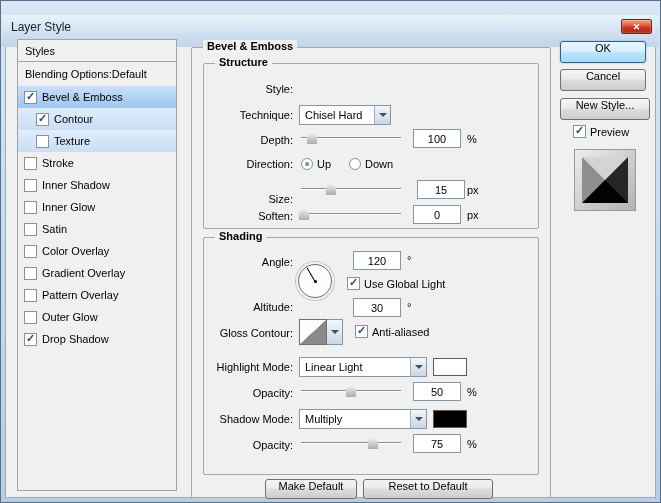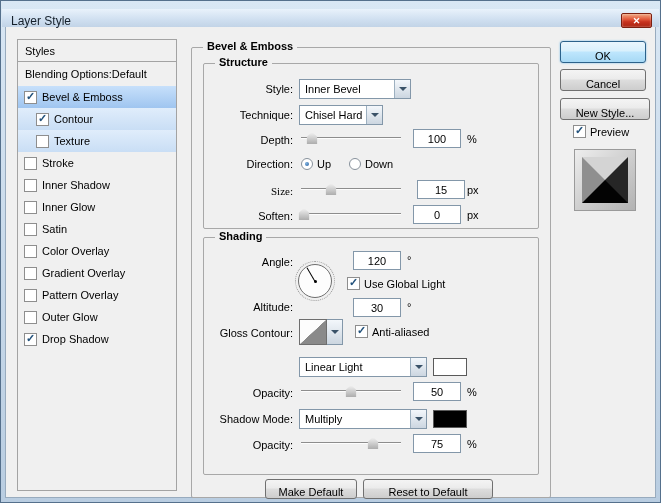--- a/index.html
+++ b/index.html
@@ -4,21 +4,21 @@
 <style>
   * { margin:0; padding:0; box-sizing:border-box; }
   html,body { background:#fff; }
   body { font-family:"Liberation Sans", sans-serif; font-size:11px; color:#000; }
 
   .window { position:relative; width:661px; height:503px;
     background:linear-gradient(#d9e7f4,#b9cde1); border:1px solid #55708c; overflow:hidden; }
   .client { position:absolute; left:4px; top:23px; right:4px; bottom:4px;
     background:#f0f0f0; border:1px solid #98abbe; }
 
-  .titlebar { position:absolute; left:1px; top:8px; right:1px; height:18px;
+  .titlebar { position:absolute; left:1px; top:14px; right:1px; height:32px;
     background:linear-gradient(#e9f2fb,#cfdff0 60%,#c2d4e7); cursor:default; }
   .title-text { position:absolute; left:9px; top:5px; font-size:12px; color:#15202b; }
   .close-btn { position:absolute; right:7px; top:4px; width:31px; height:15px;
     border:1px solid #7c1f10; border-radius:2px; color:#fff; font-size:9px; font-weight:bold;
     background:linear-gradient(#f0a884,#e25a3c 40%,#c8331f 60%,#aa2410);
     display:flex; align-items:center; justify-content:center; cursor:pointer;
     box-shadow:inset 0 0 2px rgba(255,255,255,.6); }
 
   
   .sidebar { position:absolute; left:16px; top:38px; width:160px; height:452px;
@@ -87,21 +87,21 @@
     linear-gradient(to top left, #8a8a8a 49.4%, #fdfdfd 50.6%); }
   .contour-arrow { width:16px; height:26px; border:1px solid #8397a9; border-left:none;
     background:linear-gradient(#f3f7fb,#ccd6e0); display:flex; align-items:center; justify-content:center; }
 
   
   .swatch { position:absolute; width:34px; height:18px; border:1px solid #5a5a5a; cursor:pointer; }
 
   
   .btn { position:absolute; height:22px; border:1px solid #707070; border-radius:3px;
     background:linear-gradient(#f4f4f4 0%,#ebebeb 45%,#dddddd 50%,#cdcdcd 100%);
-    font:11px "Liberation Sans", sans-serif; display:flex; align-items:flex-end; justify-content:center;
+    font:11px "Liberation Sans", sans-serif; display:flex; align-items:flex-start; justify-content:center;
     cursor:pointer; white-space:nowrap; }
   .btn.default { border-color:#2c628b;
     background:linear-gradient(#eaf6fd 0%,#d9f0fc 45%,#bee6fd 50%,#a7d9f5 100%);
     box-shadow:0 0 2px #6bb7e6; }
   .btn.small { height:20px; }
 
   
   .preview-thumb { position:absolute; left:573px; top:148px; width:62px; height:62px;
     background:linear-gradient(135deg,#ededed,#b2b2b2); border:1px solid #9a9a9a;
     display:flex; align-items:center; justify-content:center; }
@@ -183,50 +183,44 @@
     </div>
   </div>
 
   <div class="gbox" style="left:190px;top:46px;width:360px;height:451px;"></div>
   <div class="legend" style="left:202px;top:39px;">Bevel &amp; Emboss</div>
 
   <div class="gbox" style="left:202px;top:62px;width:336px;height:166px;"></div>
   <div class="legend" style="left:214px;top:55px;">Structure</div>
 
   <div class="lbl" style="top:82px;">Style:</div>
-  <div class="combo" style="left:298px;top:78px;width:112px;">
-    <span class="combo-text">Inner Bevel</span>
-    <span class="combo-btn">
-        <span class="tri"></span>
-      </span>
-  </div>
 
   <div class="lbl" style="top:108px;text-align:right;">Technique:</div>
-  <div class="combo" style="left:298px;top:104px;width:84px;">
+  <div class="combo" style="left:298px;top:104px;width:92px;">
     <span class="combo-text">Chisel Hard</span>
     <span class="combo-btn">
         <span class="tri"></span>
       </span>
   </div>
 
   <div class="lbl" style="top:133px;">Depth:</div>
   <div class="slider" style="left:300px;top:130px;">
     <div class="track"></div>
     <div class="thumb" style="left: 11%;"></div>
   </div>
   <input class="val" style="left: 412px; top: 128px;" value="100">
   <span class="txt" style="left:466px;top:132px;">%</span>
 
   <div class="lbl" style="top:157px;">Direction:</div>
   <span class="radio sel" style="left:300px;top:157px;"></span>
   <span class="txt" style="left:316px;top:157px;">Up</span>
   <span class="radio" style="left:348px;top:157px;"></span>
   <span class="txt" style="left:364px;top:157px;">Down</span>
 
-  <div class="lbl" style="top:184px;font-family:Liberation Serif, serif;">Size:</div>
+  <div class="lbl" style="top:192px;">Size:</div>
   <div class="slider" style="left:300px;top:181px;">
     <div class="track"></div>
     <div class="thumb" style="left: 30%;"></div>
   </div>
   <input class="val" style="left: 416px; top: 179px;" value="15">
   <span class="txt" style="left:466px;top:183px;">px</span>
 
   <div class="lbl" style="top:209px;">Soften:</div>
   <div class="slider" style="left:300px;top:206px;">
     <div class="track"></div>
@@ -259,20 +253,21 @@
     <div class="contour-thumb"></div>
     <div class="contour-arrow">
         <span class="tri"></span>
       </div>
   </div>
   <span class="cb abs" style="left:354px;top:324px;">
       <i>✓</i>
     </span>
   <span class="txt" style="left:371px;top:325px;">Anti-aliased</span>
 
+  <div class="lbl" style="top:360px;">Highlight Mode:</div>
   <div class="combo" style="left:298px;top:356px;width:128px;">
     <span class="combo-text">Linear Light</span>
     <span class="combo-btn">
         <span class="tri"></span>
       </span>
   </div>
   <div class="swatch" style="left: 432px; top: 357px; background-color: rgb(255, 255, 255);"></div>
 
   <div class="lbl" style="top:386px;">Opacity:</div>
   <div class="slider" style="left:300px;top:383px;">

